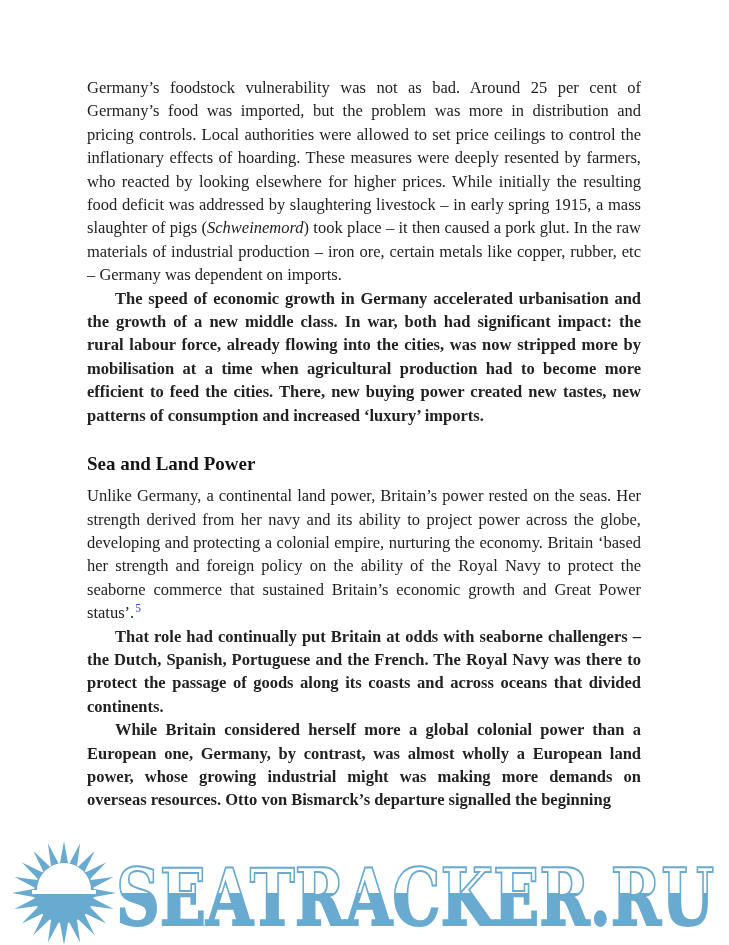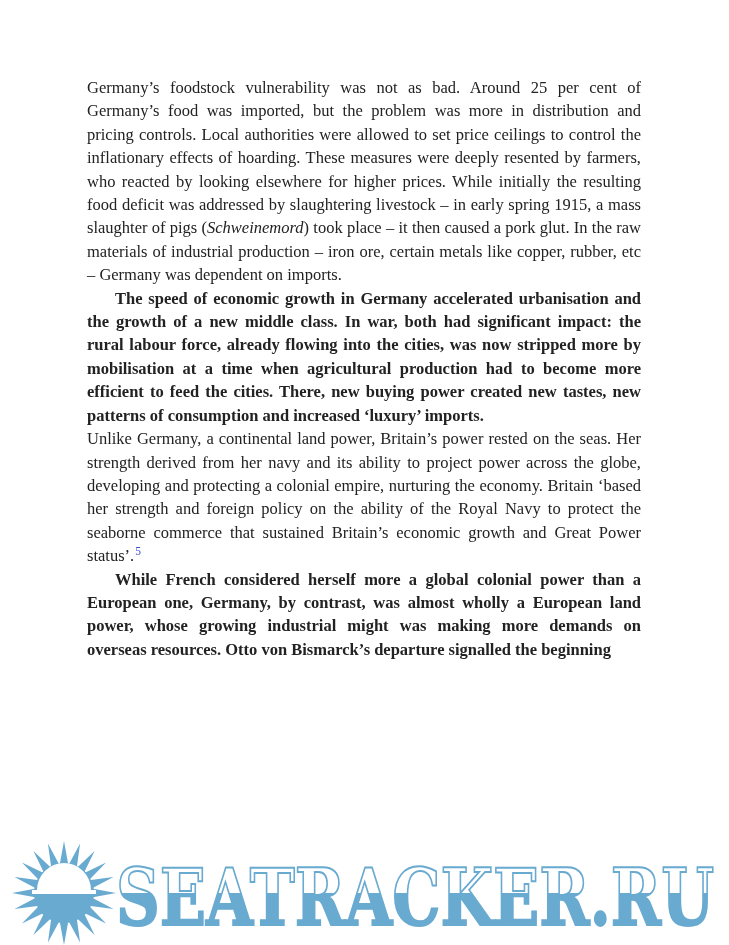--- a/index.html
+++ b/index.html
@@ -63,25 +63,27 @@
 </style>
 </head>
 <body>
 
 <div class="text-block">
 
   <p><span>Germany’s foodstock vulnerability was not as bad. Around 25 per cent of Germany’s food was imported, but the problem was more in distribution and pricing controls. Local authorities were allowed to set price ceilings to control the inflationary effects of hoarding. These measures were deeply resented by farmers, who reacted by looking elsewhere for higher prices. While initially the resulting food deficit was addressed by slaughtering livestock – in early spring 1915, a mass slaughter of pigs (</span><span class="italic-term">Schweinemord</span><span>) took place – it then caused a pork glut. In the raw materials of industrial production – iron ore, certain metals like copper, rubber, etc – Germany was dependent on imports.</span></p>
 
   <p class="indent">The speed of economic growth in Germany accelerated urbanisation and the growth of a new middle class. In war, both had significant impact: the rural labour force, already flowing into the cities, was now stripped more by mobilisation at a time when agricultural production had to become more efficient to feed the cities. There, new buying power created new tastes, new patterns of consumption and increased ‘luxury’ imports.</p>
 
+  <h2 class="section-heading">Sea and Land Power</h2>
 
   <p><span>Unlike Germany, a continental land power, Britain’s power rested on the seas. Her strength derived from her navy and its ability to project power across the globe, developing and protecting a colonial empire, nurturing the economy. Britain ‘based her strength and foreign policy on the ability of the Royal Navy to protect the seaborne commerce that sustained Britain’s economic growth and Great Power status’.</span><sup class="footnote-marker">5</sup></p>
 
+  <p class="indent">That role had continually put Britain at odds with seaborne challengers – the Dutch, Spanish, Portuguese and the French. The Royal Navy was there to protect the passage of goods along its coasts and across oceans that divided continents.</p>
 
-  <p class="indent">While French considered herself more a global colonial power than a European one, Germany, by contrast, was almost wholly a European land power, whose growing industrial might was making more demands on overseas resources. Otto von Bismarck’s departure signalled the beginning</p>
+  <p class="indent">While Britain considered herself more a global colonial power than a European one, Germany, by contrast, was almost wholly a European land power, whose growing industrial might was making more demands on overseas resources. Otto von Bismarck’s departure signalled the beginning</p>
 
 </div>
 
 <svg class="watermark-sun" width="112" height="108" viewBox="0 0 112 108" aria-hidden="true">
   <polygon fill="#69aad1" points="
     56,2 60.4,26.3 72.1,4.5 68.7,29.1 86.6,11.9 75.8,34.2 98.1,23.4 80.9,41.3
     105.5,37.9 83.7,49.6 108,54 83.7,58.4 105.5,70.1 80.9,66.7 98.1,84.6 75.8,73.8
     86.6,96.1 68.7,78.9 72.1,103.5 60.4,81.7 56,106 51.6,81.7 39.9,103.5 43.3,78.9
     25.4,96.1 36.2,73.8 13.9,84.6 31.1,66.7 6.5,70.1 28.3,58.4 4,54 28.3,49.6
     6.5,37.9 31.1,41.3 13.9,23.4 36.2,34.2 25.4,11.9 43.3,29.1 39.9,4.5 51.6,26.3"></polygon>

